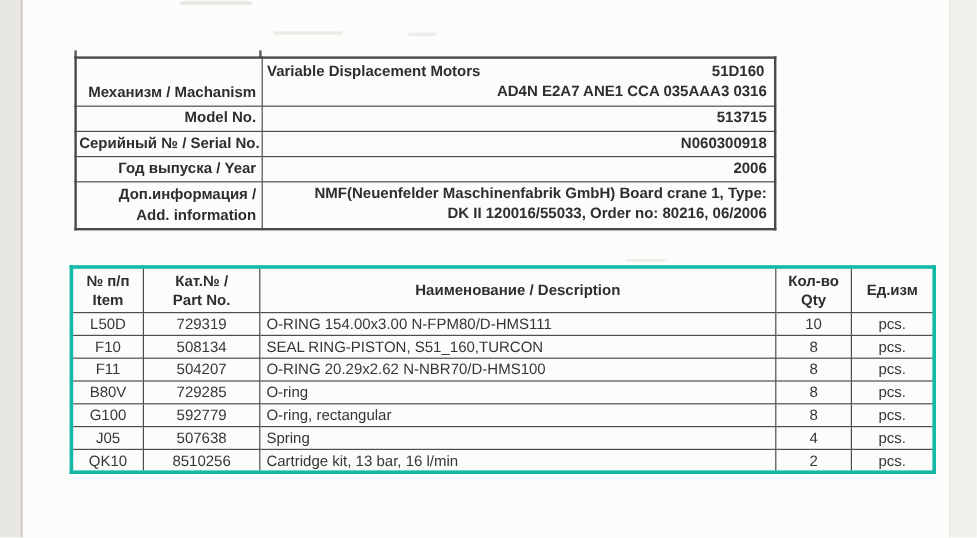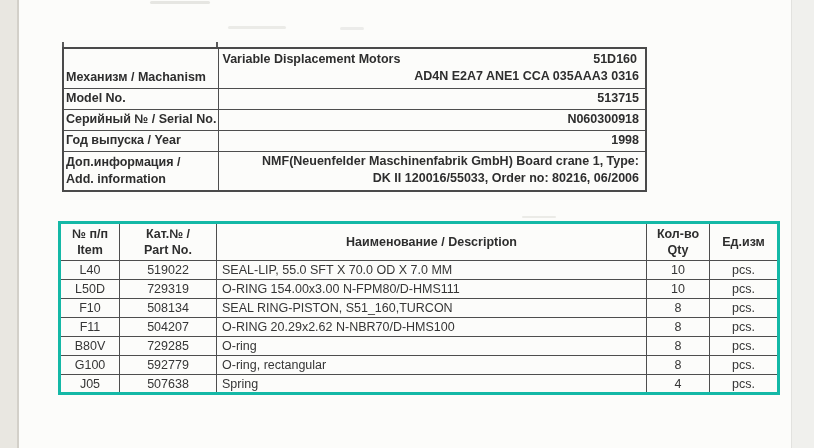--- a/index.html
+++ b/index.html
@@ -37,21 +37,21 @@
   td, th { border: 1px solid #4e4e4e; overflow: hidden; }
 
   
   .info-table { left: 62px; top: 47px; width: 583px; border: 2px solid #4a4a4a; }
   .info-table .c-label { width: 155px; }
   .info-table .c-value { width: 428px; }
   .info-table td {
     font-size: 12.5px; font-weight: bold; color: #2e2e2e;
     line-height: 17px; white-space: nowrap;
   }
-  .info-table .lbl { padding: 1px 4px 2px 2px; vertical-align: bottom; }
+  .info-table .lbl { text-align: right; padding: 1px 4px 2px 2px; vertical-align: bottom; }
   .info-table .val { text-align: right; padding: 1px 6px 2px 4px; vertical-align: middle; }
   .r-tall  { height: 40px; }
   .r-norm  { height: 20px; }
   .val-line1 { display: flex; justify-content: space-between; align-items: baseline; }
   .doc-code { padding-right: 2px; }
 
   
   .parts-table { left: 58px; top: 221px; width: 719px; border: 3px solid #14b8a6; }
   .parts-table .c-item { width: 60px; }
   .parts-table .c-part { width: 97px; }
@@ -103,21 +103,21 @@
       <tr class="r-norm">
         <td class="lbl">Model No.</td>
         <td class="val">513715</td>
       </tr>
       <tr class="r-norm">
         <td class="lbl">Серийный № / Serial No.</td>
         <td class="val">N060300918</td>
       </tr>
       <tr class="r-norm">
         <td class="lbl">Год выпуска / Year</td>
-        <td class="val">1998</td>
+        <td class="val">2006</td>
       </tr>
       <tr class="r-tall">
         <td class="lbl">
           <div>Доп.информация /</div>
           <div>Add. information</div>
         </td>
         <td class="val">
           <div>NMF(Neuenfelder Maschinenfabrik GmbH) Board crane 1, Type:</div>
           <div>DK II 120016/55033, Order no: 80216, 06/2006</div>
         </td>
@@ -146,27 +146,20 @@
         <th>Наименование / Description</th>
         <th>
           <div>Кол-во</div>
           <div>Qty</div>
         </th>
         <th>Ед.изм</th>
       </tr>
     </thead>
     <tbody>
       <tr>
-        <td>L40</td>
-        <td>519022</td>
-        <td class="desc">SEAL-LIP, 55.0 SFT X 70.0 OD X 7.0 MM</td>
-        <td>10</td>
-        <td>pcs.</td>
-      </tr>
-      <tr>
         <td>L50D</td>
         <td>729319</td>
         <td class="desc">O-RING 154.00x3.00 N-FPM80/D-HMS111</td>
         <td>10</td>
         <td>pcs.</td>
       </tr>
       <tr>
         <td>F10</td>
         <td>508134</td>
         <td class="desc">SEAL RING-PISTON, S51_160,TURCON</td>
@@ -194,15 +187,22 @@
         <td>8</td>
         <td>pcs.</td>
       </tr>
       <tr>
         <td>J05</td>
         <td>507638</td>
         <td class="desc">Spring</td>
         <td>4</td>
         <td>pcs.</td>
       </tr>
+      <tr>
+        <td>QK10</td>
+        <td>8510256</td>
+        <td class="desc">Cartridge kit, 13 bar, 16 l/min</td>
+        <td>2</td>
+        <td>pcs.</td>
+      </tr>
     </tbody>
   </table>
 </div>
 
 </body></html>

